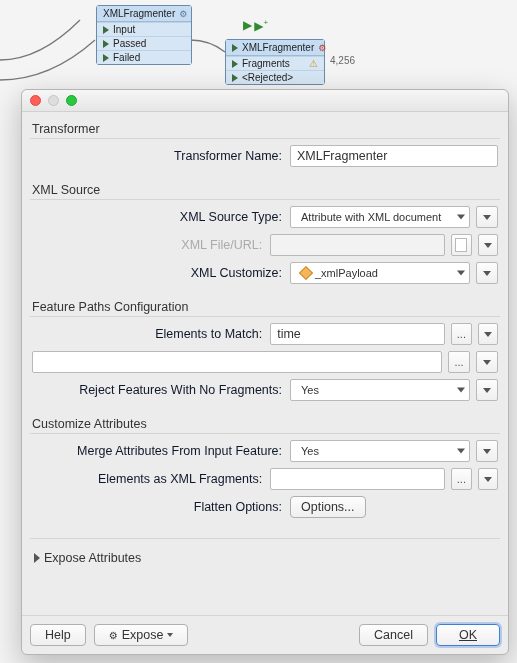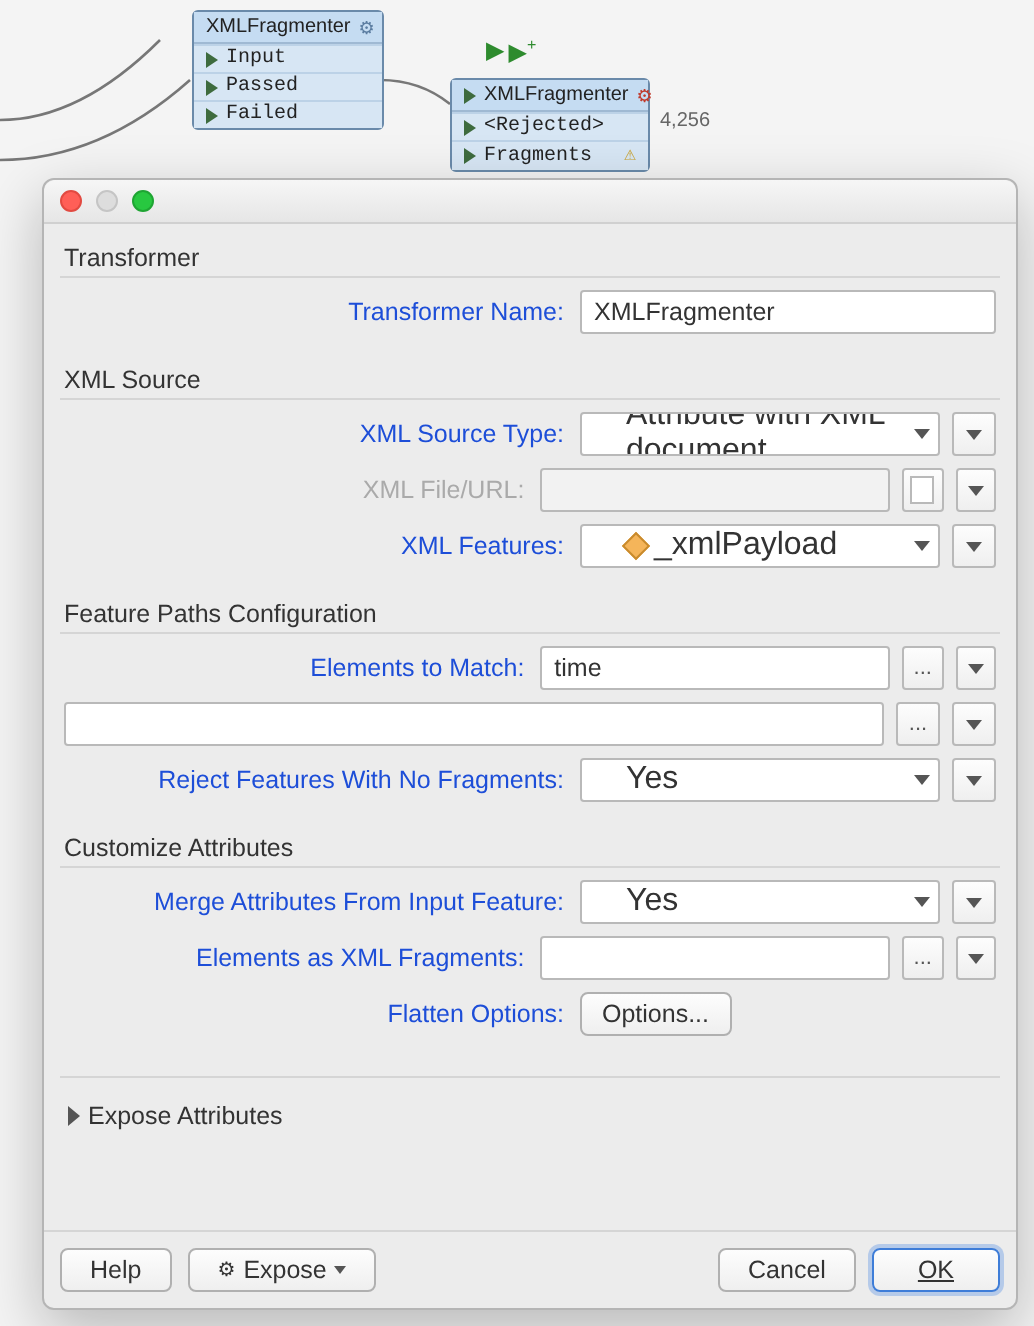--- a/index.html
+++ b/index.html
@@ -36,21 +36,20 @@
   }
   .port {
     background: #d7e6f4;
     padding: 1px 6px;
     border-top: 1px solid #bcd2e7;
     display: flex;
     align-items: center;
     gap: 4px;
     font-size: 10px;
     color: #222;
-    font-family: Liberation Mono, monospace;
   }
   .tri {
     width: 0; height: 0;
     border-top: 4px solid transparent;
     border-bottom: 4px solid transparent;
     border-left: 6px solid #3e6b3e;
   }
   .gear { font-size: 9px; color: #5a7ca0; margin-left: auto; }
   .count { position: absolute; font-size: 10px; color: #666; }
   .wire { position: absolute; }
@@ -113,43 +112,43 @@
     display: flex;
     align-items: center;
     margin: 6px 0;
     gap: 6px;
   }
   .lbl {
     width: 252px;
     text-align: right;
     padding-right: 2px;
     font-size: 12.5px;
-    color: #1d4ed8;
+    color: #0f172a;
   }
   .lbl-disabled { color: #aaa; }
   .field {
     flex: 1;
     height: 22px;
     border: 1px solid #b9b9b9;
     background: #fff;
     border-radius: 2px;
     padding: 0 6px;
     font-size: 12.5px;
     color: #333;
     outline: none;
   }
   .field:disabled { background: #f2f2f2; }
   .select {
     flex: 1;
     height: 22px;
     border: 1px solid #b9b9b9;
     background: #fff;
     border-radius: 2px;
-    padding: 0 22px;
-    font-size: 16px;
+    padding: 0 10px;
+    font-size: 11px;
     color: #333;
     display: flex;
     align-items: center;
     position: relative;
     overflow: hidden;
   }
   .select .caret {
     position: absolute;
     right: 4px;
     top: 50%;
@@ -279,26 +278,26 @@
   </div>
 
   <div class="node" style="left:225px;top:39px;width:100px">
     <div class="node-hdr">
       <span class="tri"></span>
       <span>XMLFragmenter</span>
       <span class="gear" style="color:#c0392b">⚙</span>
     </div>
     <div class="port">
         <span class="tri"></span>
-        <span>&lt;Rejected&gt;</span>
+        <span>Fragments</span>
+        <span style="margin-left:auto;color:#c9a436">⚠</span>
       </div>
     <div class="port">
         <span class="tri"></span>
-        <span>Fragments</span>
-        <span style="margin-left:auto;color:#c9a436">⚠</span>
+        <span>&lt;Rejected&gt;</span>
       </div>
   </div>
   <span class="count" style="left:330px;top:55px">4,256</span>
 </div>
 
 <div class="dialog">
   <div class="titlebar">
     <div class="traffic">
       <div class="tdot tred"></div>
       <div class="tdot tgray"></div>
@@ -334,21 +333,21 @@
         <div class="lbl lbl-disabled">XML File/URL:</div>
         <input class="field" disabled="" value="" style="">
         <div class="sqbtn">
             <span class="fileicon"></span>
           </div>
         <div class="sqbtn">
             <span class="caret"></span>
           </div>
       </div>
       <div class="row">
-        <div class="lbl">XML Features:</div>
+        <div class="lbl">XML Customize:</div>
         <div class="select">
           <span class="attr-icon"></span>
           <span>_xmlPayload</span>
           <span class="caret"></span>
         </div>
         <div class="sqbtn">
             <span class="caret"></span>
           </div>
       </div>
     </div>

